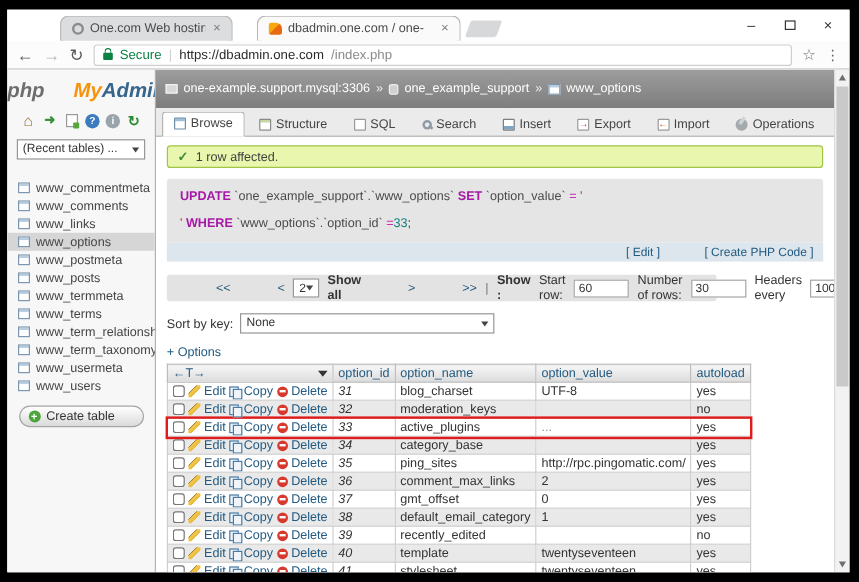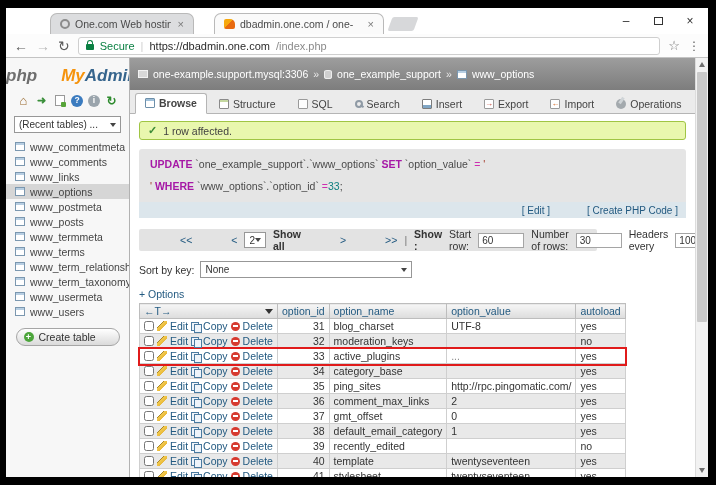--- a/index.html
+++ b/index.html
@@ -59,21 +59,21 @@
   .sbi-doc { width:10px; height:11px; background:#fff; border:1px solid #999; position:relative; }
   .sbi-doc::after { content:''; position:absolute; right:-2px; bottom:-2px; width:5px; height:5px;
     background:#57a439; border-radius:1px; }
   .sbi-circ { width:12px; height:12px; border-radius:50%; color:#fff; font-size:8.5px;
     font-weight:bold; display:flex; align-items:center; justify-content:center; }
   .sbi-help { background:#3b7bbf; }
   .sbi-info { background:#9aa4ac; }
   .sbi-reload { color:#2e8b2e; font-weight:bold; font-size:12px; }
   .fselect { background:#fff; border:1px solid #979797; height:17px; display:flex;
     align-items:center; justify-content:space-between; padding:0 4px; color:#333; }
-  .sb-select { margin:4px 8px 6px; width:107px; font-size:10px; }
+  .sb-select { margin:4px 8px 16px; width:107px; font-size:10px; }
   .caret { width:0; height:0; border-left:3.5px solid transparent; border-right:3.5px solid transparent;
     border-top:4px solid #444; flex:none; }
   .tlist { list-style:none; }
   .tlist li { display:flex; align-items:center; gap:5px; padding:1.5px 4px 1.5px 9px; color:#444; }
   .tlist li.sel { background:#d6d6d6; }
   .icon-table-mini { width:10px; height:9px; background:#fff; border:1px solid #7b97af;
     box-shadow:inset 0 2px 0 #b7cee2; flex:none; }
   .createbtn { margin:9px auto 0; width:104px; height:18px; border:1px solid #a6a6a6;
     border-radius:9px; background:linear-gradient(#ffffff,#dadada); display:flex;
     align-items:center; gap:5px; padding:0 7px; font-size:10.5px; color:#333; }
@@ -86,21 +86,21 @@
     display:flex; align-items:center; gap:5px; padding:16px 8px; font-size:10.5px; }
   .ic-server { width:10px; height:8px; background:#d8d8d8; border:1px solid #f2f2f2; flex:none; }
   .ic-db { width:8px; height:9px; background:#cfcfcf; border:1px solid #eee; border-radius:3px/2px; flex:none; }
   .crumb-sep { color:#e8e8e8; }
 
   .navtabs { height:24px; background:#ebebeb; border-bottom:1px solid #b5b5b5;
     display:flex; align-items:flex-end; padding-left:5px; gap:2px; font-size:10.5px; }
   .navtab { display:flex; align-items:center; gap:4px; padding:3px 9px 4px;
     border:1px solid transparent; border-bottom:none; border-radius:3px 3px 0 0;
     color:#444; margin-bottom:-1px; position:relative; }
-  .navtab.active { background:#fff; border-color:#b5b5b5; border-bottom:1px solid #fff; font-weight:bold; }
+  .navtab.active { background:#fff; border-color:#b5b5b5; border-bottom:1px solid #fff; font-weight:normal; }
   .nti { width:10px; height:10px; flex:none; border-radius:1px; }
   .nti-browse { background:#fff; border:1px solid #6d8faa; box-shadow:inset 0 2px 0 #9fc0da; }
   .nti-structure { background:#fff; border:1px solid #8a8a8a; box-shadow:inset 0 2px 0 #c5d8a0; }
   .nti-sql { background:#fdfdfd; border:1px solid #9a9a9a; }
   .nti-search { border-radius:50%; border:2px solid #8f9aa5; width:8px; height:8px; position:relative; }
   .nti-search::after { content:''; position:absolute; width:4px; height:2px; background:#8f9aa5;
     right:-3px; bottom:-1px; transform:rotate(40deg); }
   .nti-insert { background:#fff; border:1px solid #7d7d7d; box-shadow:inset 0 -3px 0 #7fa5c4; }
   .nti-export, .nti-import { background:#fff; border:1px solid #9a9a9a; color:#c0392b;
     font-size:8px; line-height:8px; text-align:center; font-weight:bold; }
@@ -147,21 +147,21 @@
   table.data thead th { background:linear-gradient(#f6f6f6,#dcdcdc); border-color:#bdbdbd;
     color:#235a81; font-weight:normal; text-align:left; }
   th.thact { color:#8a8a8a; position:relative; }
   .sortdesc { position:absolute; right:4px; top:5px; width:0; height:0;
     border-left:4px solid transparent; border-right:4px solid transparent; border-top:5px solid #333; }
   tr.even td { background:#e9e9e9; }
   tr.odd td { background:#fff; }
   tr.hl { outline:2px solid #e01b1b; }
   td.cact { color:#235a81; }
   td.cact .aw { display:flex; align-items:center; gap:3px; }
-  td.cid { text-align:right; padding-right:7px; color:#333; }
+  td.cid { text-align:left; padding-right:7px; color:#333;font-style:italic; }
   td.cval.muted { color:#8d8d8d; }
   td { color:#333; }
   input[type=checkbox] { width:10px; height:10px; margin:0; }
   .icon-pencil { width:10px; height:10px; flex:none;
     background:linear-gradient(135deg,transparent 32%,#8a6a20 33%,#f2c94c 40%,#e8b93b 62%,transparent 63%); }
   .icon-copy { width:9px; height:9px; position:relative; flex:none; }
   .icon-copy::before, .icon-copy::after { content:''; position:absolute; width:6px; height:7px;
     background:#eef4fa; border:1px solid #4a7aa0; }
   .icon-copy::before { left:0; top:0; } .icon-copy::after { left:3px; top:2px; }
   .icon-delete { width:9px; height:9px; border-radius:50%; background:#d63a2f; position:relative; flex:none; }

